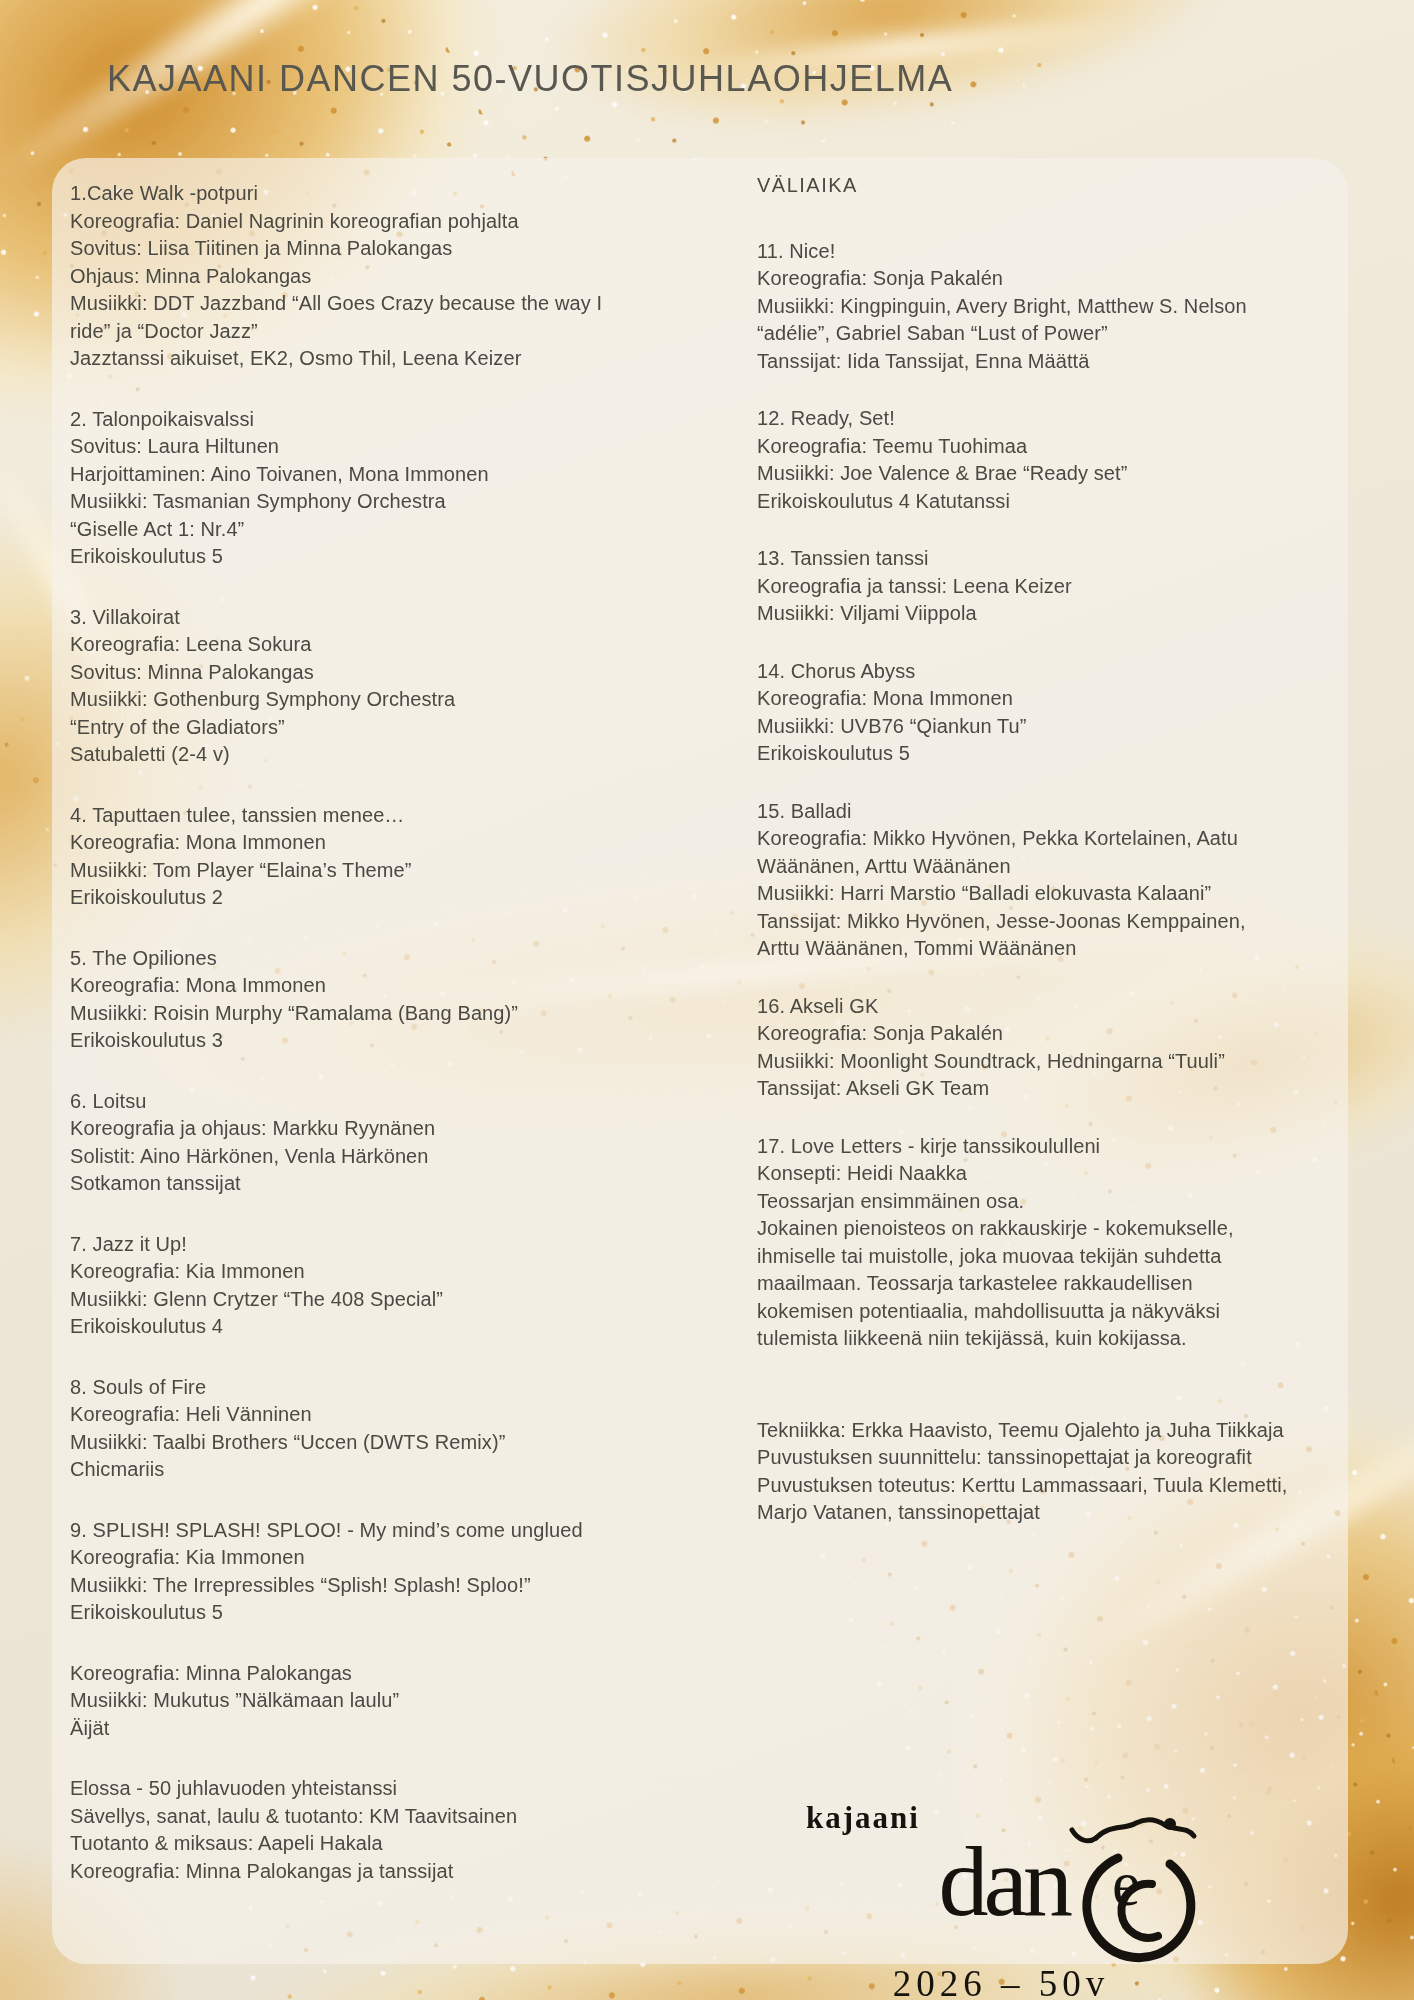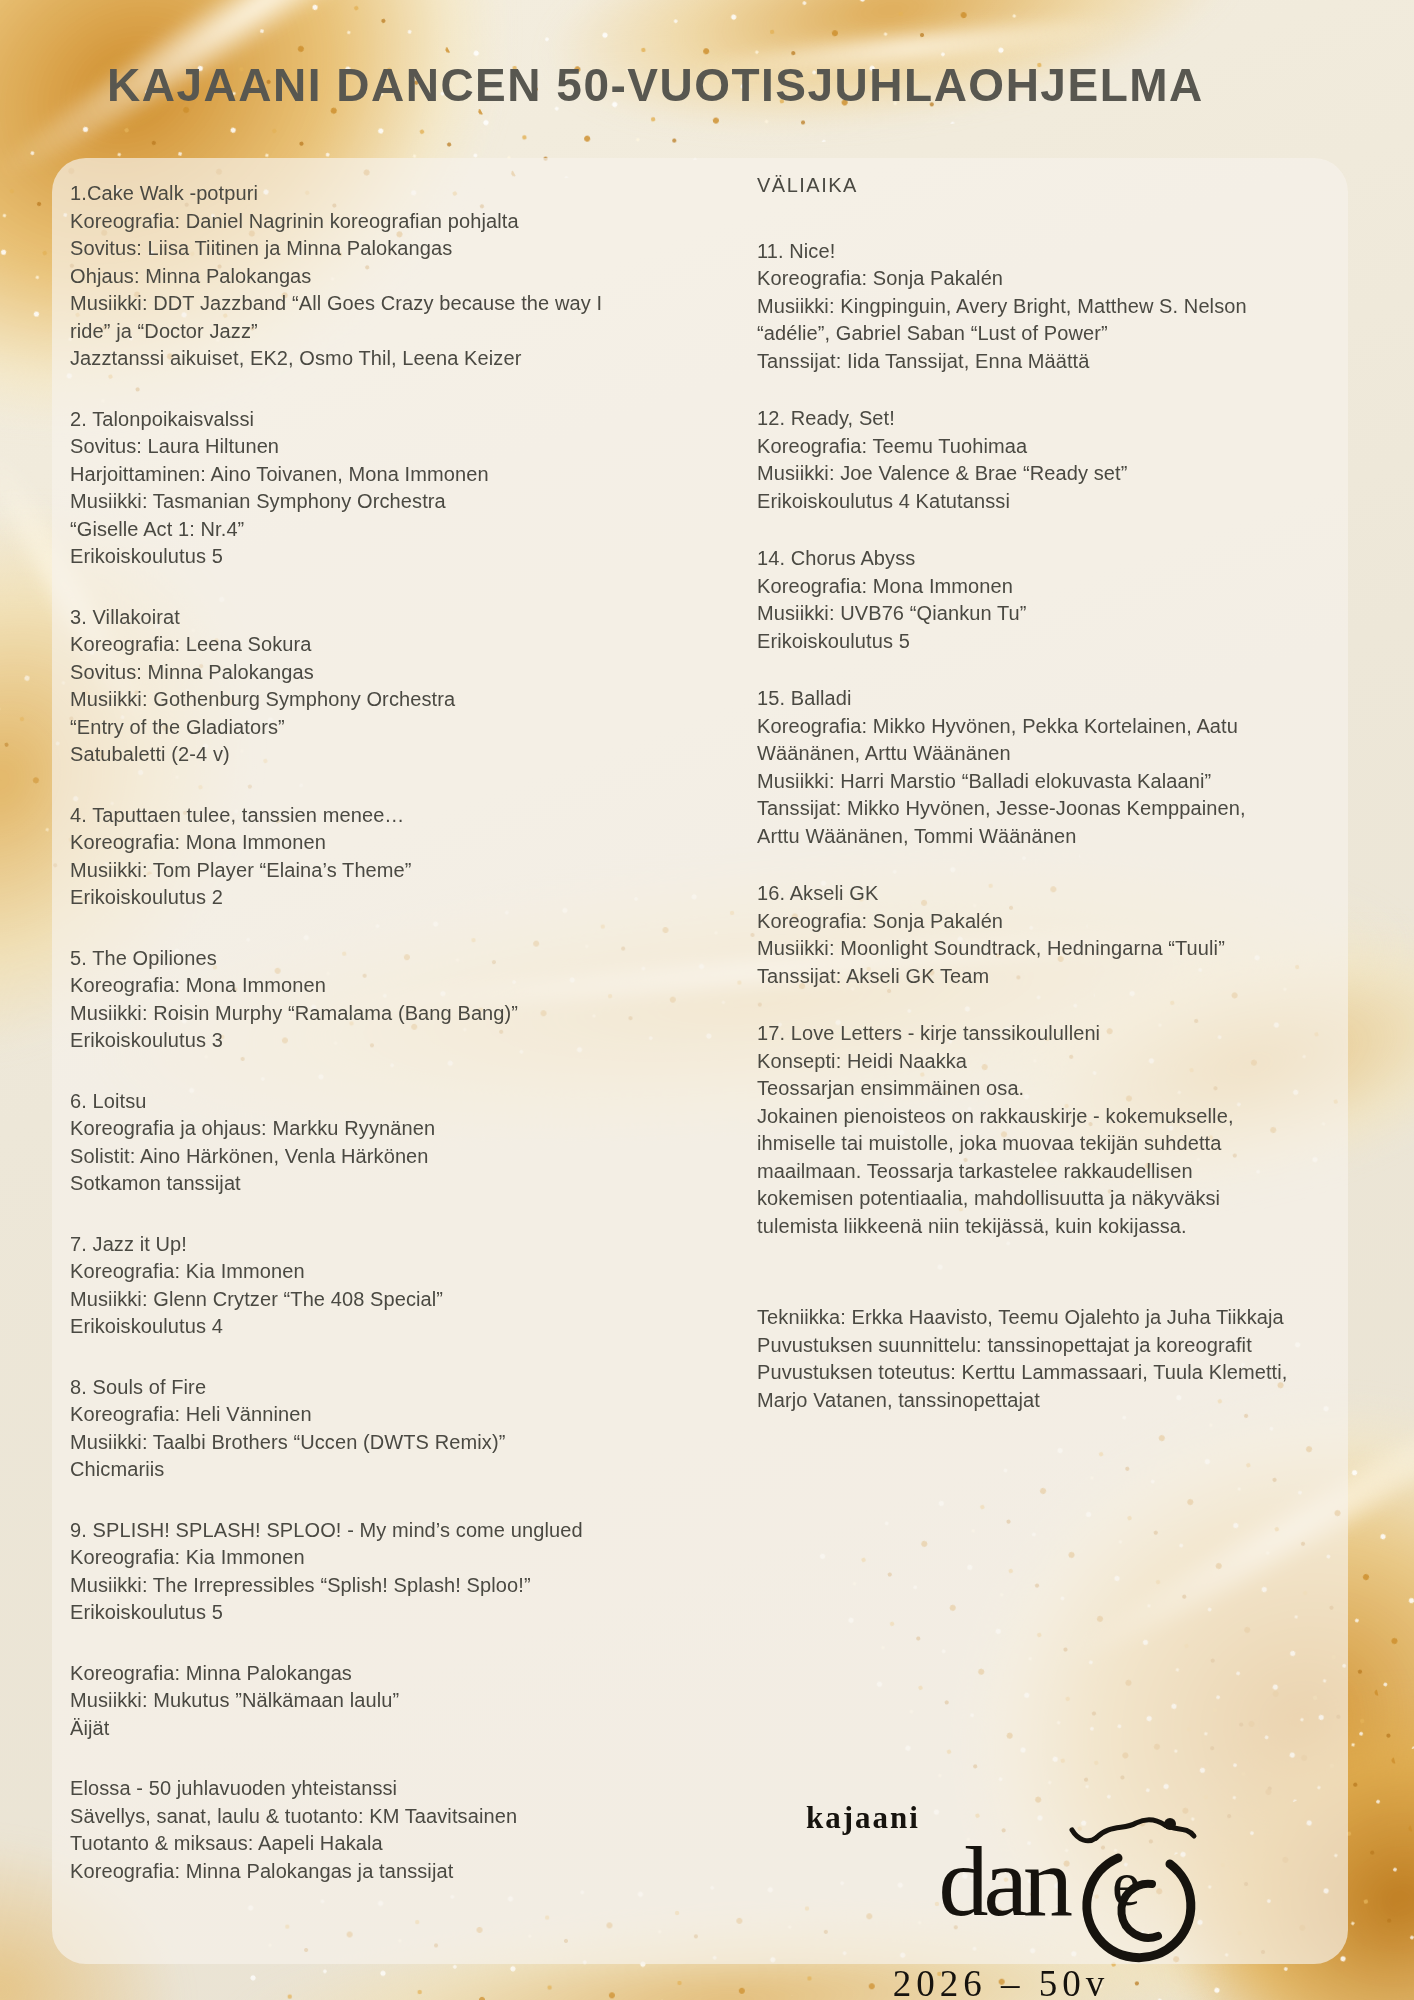--- a/index.html
+++ b/index.html
@@ -52,21 +52,21 @@
   .sp2{left:470px;top:0px;width:580px;height:150px;transform:rotate(-8deg);}
   .sp3{left:170px;top:890px;width:920px;height:170px;transform:rotate(-6deg);opacity:.7;}
   .sp4{left:890px;top:990px;width:440px;height:230px;transform:rotate(-16deg);opacity:.75;}
   .sp5{left:870px;top:1420px;width:540px;height:430px;transform:rotate(-24deg);}
   .sp6{left:1040px;top:1690px;width:370px;height:310px;transform:rotate(-14deg);}
   .sp7{left:240px;top:1880px;width:820px;height:120px;transform:rotate(-2deg);opacity:.8;}
   .sp8{left:30px;top:610px;width:240px;height:270px;transform:rotate(68deg);opacity:.6;}
   
   .card{position:absolute;left:52px;top:158px;width:1296px;height:1806px;
         background:rgba(246,242,234,.68);border-radius:34px;}
-  .page-title{position:absolute;left:107px;top:58px;font-size:46px;font-weight:700;
+  .page-title{position:absolute;left:107px;top:58px;font-size:36px;font-weight:400;
               letter-spacing:1.5px;color:#585750;white-space:nowrap;}
   .col{position:absolute;}
   .col-left{left:18px;top:22px;width:650px;}
   .col-right{left:705px;top:14px;width:600px;}
   .interval{font-size:20px;line-height:27.5px;letter-spacing:1.5px;color:#4a4942;margin-bottom:38px;}
   .prog-block{margin-bottom:33px;}
   .col-right .prog-block{margin-bottom:30px;}
   .prog-title,.prog-line,.credit-line{font-size:20px;line-height:27.5px;color:#4a4942;letter-spacing:.1px;}
   .credits{margin-top:64px;}
   
@@ -197,20 +197,25 @@
             <div class="prog-line">“adélie”, Gabriel Saban “Lust of Power”</div>
             <div class="prog-line">Tanssijat: Iida Tanssijat, Enna Määttä</div>
           </div>
           <div class="prog-block">
             <div class="prog-title">12. Ready, Set!</div>
             <div class="prog-line">Koreografia: Teemu Tuohimaa</div>
             <div class="prog-line">Musiikki: Joe Valence &amp; Brae “Ready set”</div>
             <div class="prog-line">Erikoiskoulutus 4 Katutanssi</div>
           </div>
           <div class="prog-block">
+            <div class="prog-title">13. Tanssien tanssi</div>
+            <div class="prog-line">Koreografia ja tanssi: Leena Keizer</div>
+            <div class="prog-line">Musiikki: Viljami Viippola</div>
+          </div>
+          <div class="prog-block">
             <div class="prog-title">14. Chorus Abyss</div>
             <div class="prog-line">Koreografia: Mona Immonen</div>
             <div class="prog-line">Musiikki: UVB76 “Qiankun Tu”</div>
             <div class="prog-line">Erikoiskoulutus 5</div>
           </div>
           <div class="prog-block">
             <div class="prog-title">15. Balladi</div>
             <div class="prog-line">Koreografia: Mikko Hyvönen, Pekka Kortelainen, Aatu</div>
             <div class="prog-line">Wäänänen, Arttu Wäänänen</div>
             <div class="prog-line">Musiikki: Harri Marstio “Balladi elokuvasta Kalaani”</div>

